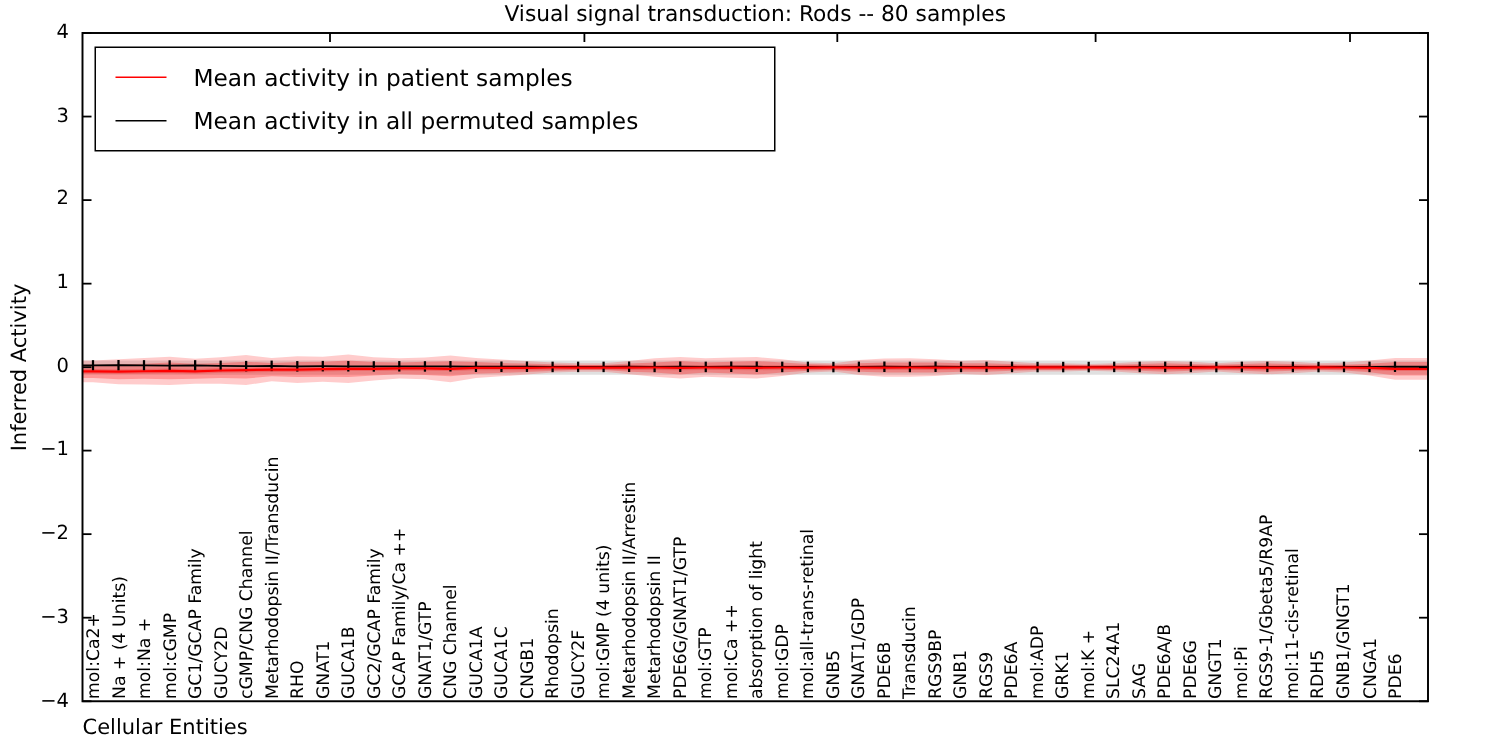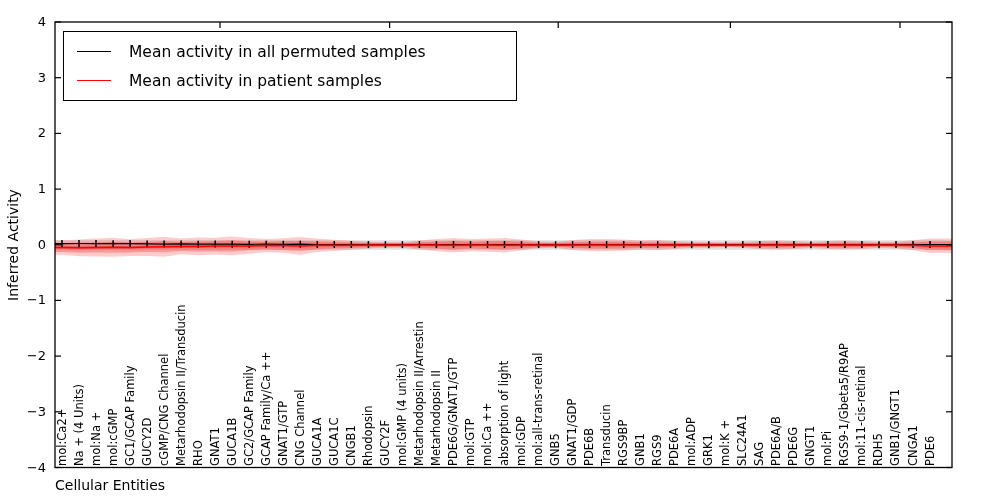--- a/index.html
+++ b/index.html
@@ -17,20 +17,21 @@
   .legend{position:absolute;left:63px;top:31px;width:452px;border:1.3px solid #000;
           background:#fff;padding:5px 0;}
   .legrow{display:flex;align-items:center;height:29px;}
   .legline{display:inline-block;width:34px;height:0;border-top:1.7px solid #000;margin-left:13px;}
   .leglabel{margin-left:18px;font-size:15.5px;white-space:nowrap;}
 </style>
 </head>
 <body>
 
 <div class="stage">
+  <div class="title">Visual signal transduction: Rods -- 80 samples</div>
   <div class="ylabel">Inferred Activity</div>
   <div class="xlabel">Cellular Entities</div>
 
   <svg id="chart-svg" width="1000" height="500">
       <polygon points="55.0,240.3 62.0,240.3 79.0,240.3 96.0,240.3 113.1,240.3 130.1,240.3 147.1,240.3 164.1,240.3 181.1,240.3 198.2,240.3 215.2,240.3 232.2,240.3 249.2,240.3 266.2,240.3 283.3,240.3 300.3,240.3 317.3,240.3 334.3,240.3 351.3,240.3 368.4,240.3 385.4,240.3 402.4,240.3 419.4,240.3 436.4,240.3 453.5,240.3 470.5,240.3 487.5,240.3 504.5,240.3 521.5,240.3 538.6,240.3 555.6,240.3 572.6,240.3 589.6,240.3 606.6,240.3 623.7,240.3 640.7,240.3 657.7,240.3 674.7,240.3 691.7,240.3 708.8,240.3 725.8,240.3 742.8,240.3 759.8,240.3 776.8,240.3 793.9,240.3 810.9,240.3 827.9,240.3 844.9,240.3 861.9,240.3 879.0,240.3 896.0,240.3 913.0,240.3 930.0,240.3 952.0,240.3 952.0,249.8 930.0,249.8 913.0,249.8 896.0,249.8 879.0,249.8 861.9,249.8 844.9,249.8 827.9,249.8 810.9,249.8 793.9,249.8 776.8,249.8 759.8,249.8 742.8,249.8 725.8,249.8 708.8,249.8 691.7,249.8 674.7,249.8 657.7,249.8 640.7,249.8 623.7,249.8 606.6,249.8 589.6,249.8 572.6,249.8 555.6,249.8 538.6,249.8 521.5,249.8 504.5,249.8 487.5,249.8 470.5,249.8 453.5,249.8 436.4,249.8 419.4,249.8 402.4,249.8 385.4,249.8 368.4,249.8 351.3,249.8 334.3,249.8 317.3,249.8 300.3,249.8 283.3,249.8 266.2,249.8 249.2,249.8 232.2,249.8 215.2,249.8 198.2,249.8 181.1,249.8 164.1,249.8 147.1,249.8 130.1,249.8 113.1,249.8 96.0,249.8 79.0,249.8 62.0,249.8 55.0,249.8 " fill="#999999" opacity="0.3"></polygon>
       <polygon points="55.0,240.3 62.0,240.3 79.0,239.5 96.0,238.6 113.1,237.8 130.1,239.2 147.1,238.1 164.1,236.7 181.1,238.6 198.2,237.5 215.2,237.8 232.2,236.4 249.2,238.1 266.2,238.9 283.3,238.3 300.3,237.0 317.3,238.6 334.3,239.7 351.3,240.7 368.4,241.7 385.4,242.2 402.4,242.2 419.4,240.6 436.4,238.9 453.5,238.0 470.5,238.9 487.5,238.4 504.5,238.0 521.5,239.5 538.6,241.6 555.6,242.1 572.6,240.0 589.6,239.0 606.6,238.9 623.7,239.5 640.7,240.5 657.7,240.0 674.7,241.1 691.7,242.1 708.8,242.1 725.8,242.6 742.8,242.1 759.8,241.1 776.8,240.6 793.9,241.1 810.9,242.1 827.9,241.1 844.9,240.6 861.9,241.1 879.0,242.1 896.0,241.7 913.0,240.3 930.0,238.6 952.0,238.6 952.0,253.1 930.0,253.1 913.0,250.3 896.0,248.4 879.0,247.7 861.9,248.9 844.9,249.5 827.9,248.9 810.9,247.7 793.9,248.9 776.8,249.5 759.8,248.9 742.8,247.7 725.8,247.1 708.8,247.7 691.7,247.7 674.7,248.9 657.7,250.0 640.7,249.4 623.7,250.7 606.6,251.2 589.6,251.2 572.6,250.0 555.6,247.7 538.6,248.3 521.5,250.6 504.5,252.4 487.5,251.8 470.5,251.2 453.5,252.4 436.4,251.2 419.4,249.5 402.4,247.8 385.4,247.8 368.4,248.4 351.3,249.7 334.3,250.9 317.3,252.0 300.3,254.8 283.3,252.8 266.2,252.3 249.2,253.7 232.2,255.3 215.2,254.5 198.2,255.3 181.1,254.2 164.1,256.7 147.1,255.9 130.1,255.9 113.1,256.7 96.0,256.4 79.0,256.2 62.0,254.8 55.0,254.8 " fill="#ff0000" opacity="0.2"></polygon>
       <polygon points="55.0,243.1 62.0,243.1 79.0,242.8 96.0,242.5 113.1,241.7 130.1,242.5 147.1,242.0 164.1,241.1 181.1,242.0 198.2,241.4 215.2,241.1 232.2,240.3 249.2,241.4 266.2,241.7 283.3,241.1 300.3,240.9 317.3,241.4 334.3,242.0 351.3,242.4 368.4,242.8 385.4,243.3 402.4,243.3 419.4,242.3 436.4,241.7 453.5,240.7 470.5,241.7 487.5,241.2 504.5,240.7 521.5,241.7 538.6,242.7 555.6,243.2 572.6,242.2 589.6,241.7 606.6,241.7 623.7,241.7 640.7,242.2 657.7,242.2 674.7,242.7 691.7,243.2 708.8,243.2 725.8,243.5 742.8,243.2 759.8,242.7 776.8,242.2 793.9,242.7 810.9,243.2 827.9,242.7 844.9,242.2 861.9,242.7 879.0,243.2 896.0,243.1 913.0,242.5 930.0,241.4 952.0,241.4 952.0,250.3 930.0,250.3 913.0,248.1 896.0,247.0 879.0,246.6 861.9,247.2 844.9,247.8 827.9,247.2 810.9,246.6 793.9,247.2 776.8,247.8 759.8,247.2 742.8,246.6 725.8,246.3 708.8,246.6 691.7,246.6 674.7,247.2 657.7,247.8 640.7,247.8 623.7,248.4 606.6,248.4 589.6,248.4 572.6,247.8 555.6,246.6 538.6,247.2 521.5,248.4 504.5,249.7 487.5,249.0 470.5,248.4 453.5,249.7 436.4,248.4 419.4,247.9 402.4,246.6 385.4,246.6 368.4,247.3 351.3,248.0 334.3,248.6 317.3,249.2 300.3,250.9 283.3,250.0 266.2,249.5 249.2,250.3 232.2,251.4 215.2,251.2 198.2,251.4 181.1,250.9 164.1,252.3 147.1,252.0 130.1,252.5 113.1,252.8 96.0,252.5 79.0,252.8 62.0,252.0 55.0,252.0 " fill="#ff0000" opacity="0.26"></polygon>
       <polygon points="55.0,246.0 62.0,246.0 79.0,246.3 96.0,246.0 113.1,245.7 130.1,246.0 147.1,245.4 164.1,245.1 181.1,244.9 198.2,244.9 215.2,244.6 232.2,244.3 249.2,244.3 266.2,244.0 283.3,244.0 300.3,244.3 317.3,243.7 334.3,243.7 351.3,243.6 368.4,243.5 385.4,243.4 402.4,243.4 419.4,243.5 436.4,243.5 453.5,243.6 470.5,243.5 487.5,243.5 504.5,243.6 521.5,243.5 538.6,243.4 555.6,243.4 572.6,243.5 589.6,243.5 606.6,243.5 623.7,243.5 640.7,243.4 657.7,243.5 674.7,243.4 691.7,243.4 708.8,243.4 725.8,243.3 742.8,243.4 759.8,243.4 776.8,243.5 793.9,243.4 810.9,243.4 827.9,243.4 844.9,243.5 861.9,243.4 879.0,243.4 896.0,243.5 913.0,243.7 930.0,244.3 952.0,244.3 952.0,247.4 930.0,247.4 913.0,246.9 896.0,246.6 879.0,246.5 861.9,246.5 844.9,246.6 827.9,246.5 810.9,246.5 793.9,246.5 776.8,246.6 759.8,246.5 742.8,246.5 725.8,246.4 708.8,246.5 691.7,246.5 674.7,246.5 657.7,246.6 640.7,246.5 623.7,246.6 606.6,246.6 589.6,246.6 572.6,246.6 555.6,246.5 538.6,246.5 521.5,246.6 504.5,246.8 487.5,246.6 470.5,246.6 453.5,246.8 436.4,246.6 419.4,246.6 402.4,246.5 385.4,246.5 368.4,246.6 351.3,246.8 334.3,246.9 317.3,246.9 300.3,247.4 283.3,247.1 266.2,247.1 249.2,247.4 232.2,247.4 215.2,247.7 198.2,248.0 181.1,248.0 164.1,248.3 147.1,248.5 130.1,249.1 113.1,248.8 96.0,249.1 79.0,249.4 62.0,249.1 55.0,249.1 " fill="#ee2222" opacity="0.3"></polygon>
       <polyline points="55.0,243.6 62.0,243.6 79.0,243.5 96.0,243.6 113.1,243.7 130.1,243.6 147.1,243.9 164.1,244.1 181.1,243.9 198.2,244.2 215.2,244.1 232.2,244.2 249.2,244.3 266.2,244.2 283.3,244.3 300.3,244.2 317.3,244.5 334.3,244.5 351.3,244.5 368.4,244.6 385.4,244.6 402.4,244.6 419.4,244.5 436.4,244.6 453.5,244.5 470.5,244.6 487.5,244.5 504.5,244.5 521.5,244.6 538.6,244.6 555.6,244.7 572.6,244.6 589.6,244.5 606.6,244.6 623.7,244.5 640.7,244.6 657.7,244.6 674.7,244.6 691.7,244.7 708.8,244.7 725.8,244.7 742.8,244.6 759.8,244.6 776.8,244.6 793.9,244.6 810.9,244.7 827.9,244.6 844.9,244.6 861.9,244.6 879.0,244.7 896.0,244.6 913.0,244.6 930.0,244.5 952.0,244.5 " fill="none" stroke="#000000" stroke-width="1.2"></polyline>
       <line x1="62.0" y1="240.1" x2="62.0" y2="247.1" stroke="#000000" stroke-width="1.5"></line>
@@ -173,21 +174,21 @@
       <span class="xcat" style="left: 851.42px; top: 453px;">RGS9-1/Gbeta5/R9AP</span>
       <span class="xcat" style="left: 868.44px; top: 453px;">mol:11-cis-retinal</span>
       <span class="xcat" style="left: 885.46px; top: 453px;">RDH5</span>
       <span class="xcat" style="left: 902.48px; top: 453px;">GNB1/GNGT1</span>
       <span class="xcat" style="left: 919.5px; top: 453px;">CNGA1</span>
       <span class="xcat" style="left: 936.52px; top: 453px;">PDE6</span>
     </div>
 
   <div class="legend">
     <div class="legrow">
+      <span class="legline" style="border-top-color: rgb(255, 0, 0);"></span>
+      <span class="leglabel">Mean activity in patient samples</span>
+    </div>
+    <div class="legrow">
       <span class="legline" style="border-top-color: rgb(0, 0, 0);"></span>
       <span class="leglabel">Mean activity in all permuted samples</span>
-    </div>
-    <div class="legrow">
-      <span class="legline" style="border-top-color: rgb(255, 0, 0);"></span>
-      <span class="leglabel">Mean activity in patient samples</span>
     </div>
   </div>
 </div>
 
 </body></html>

